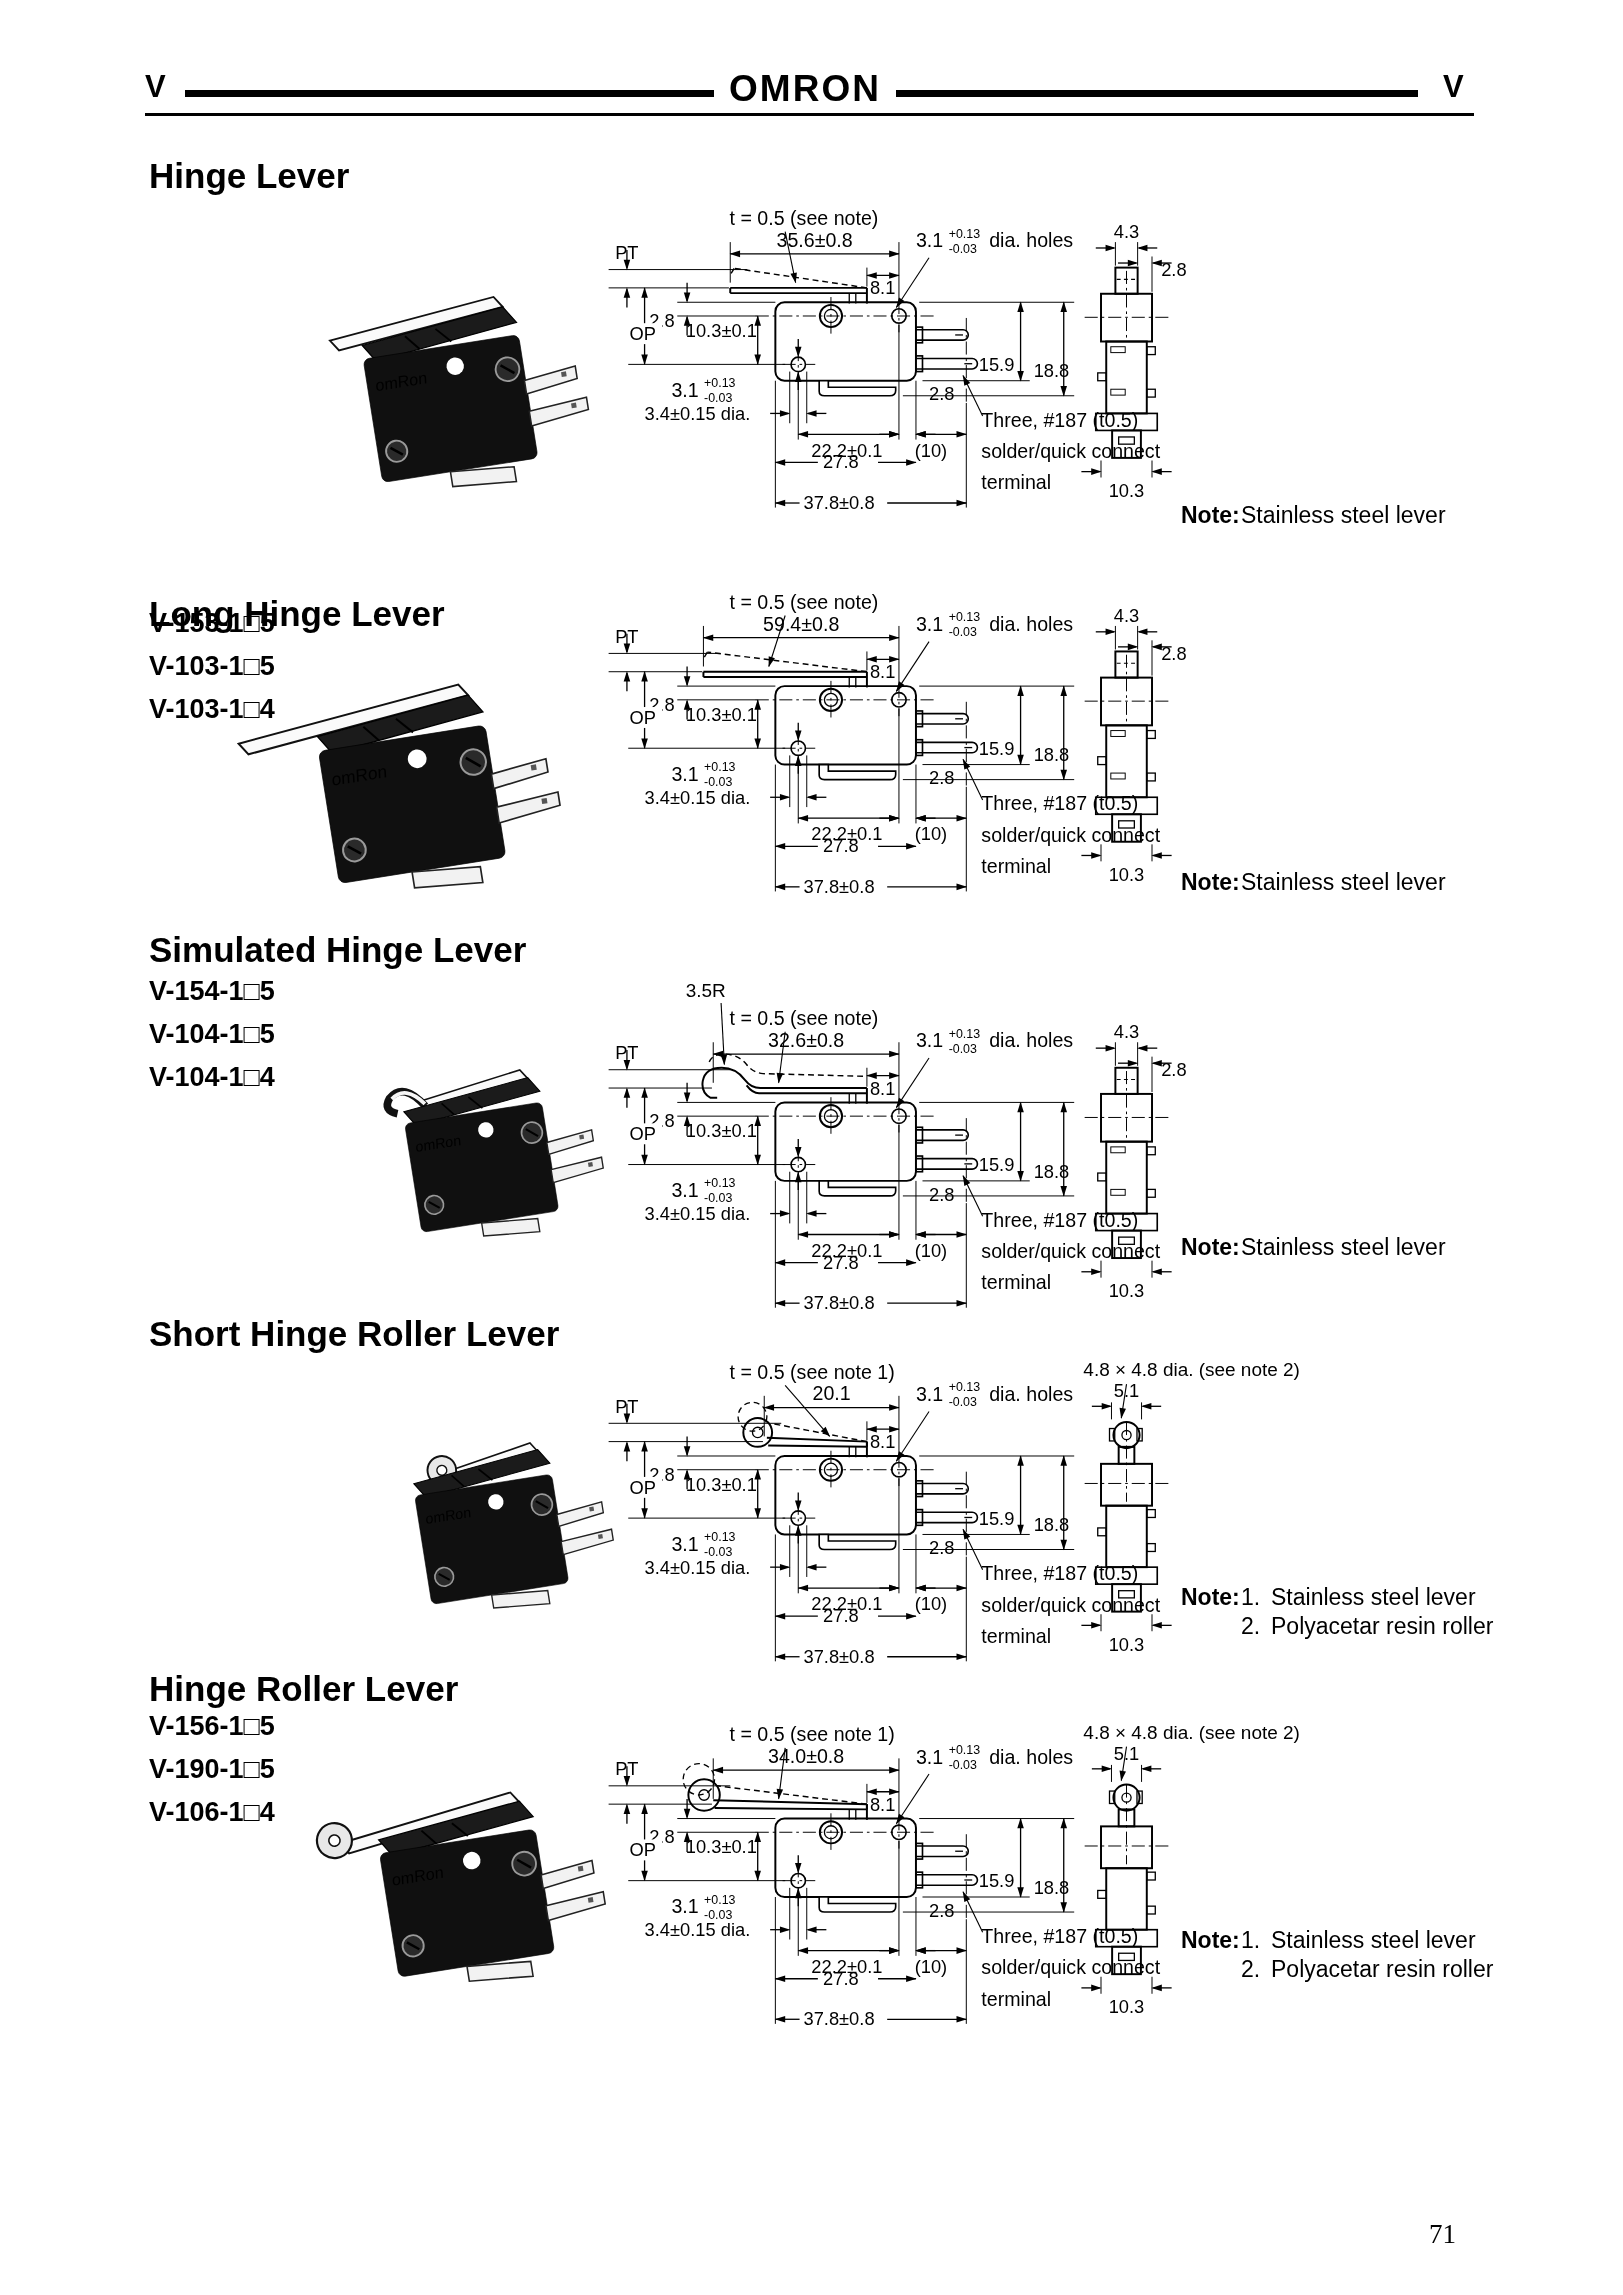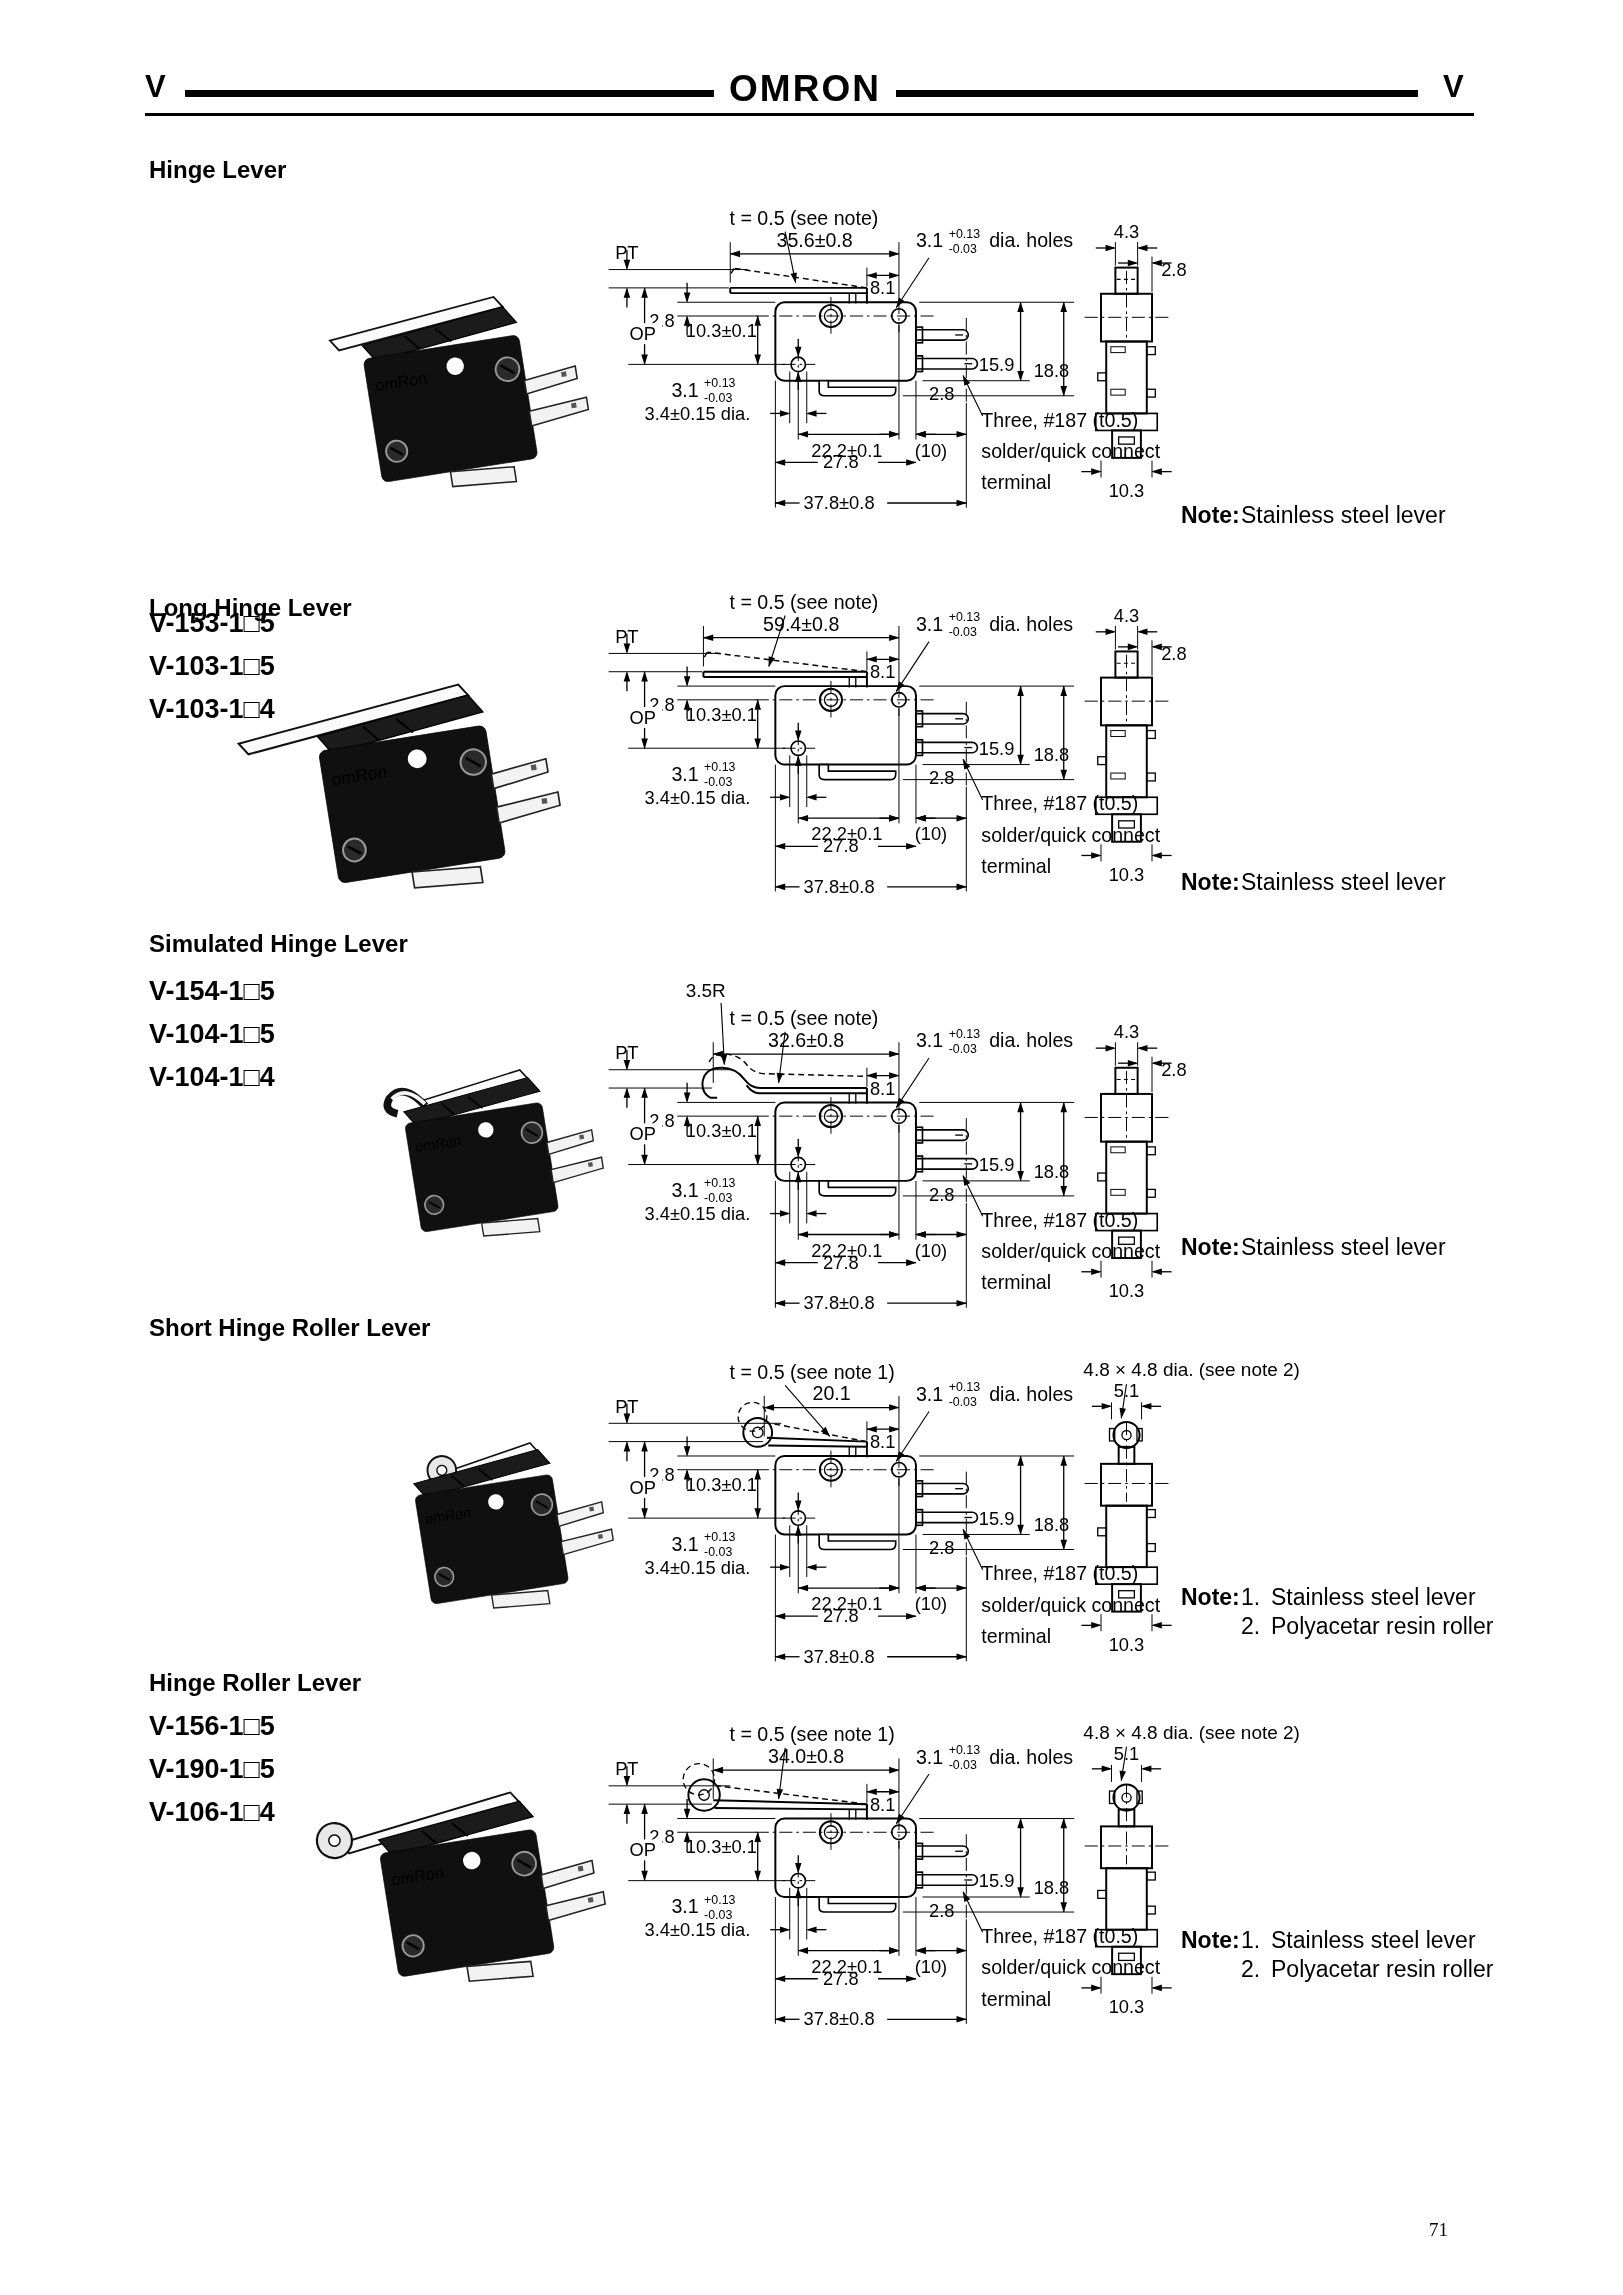--- a/index.html
+++ b/index.html
@@ -3,26 +3,26 @@
 <meta charset="utf-8">
 <style>
   html,body{margin:0;padding:0;background:#888;}
   #page{position:relative;width:1623px;height:2295px;background:#ffffff;
         font-family:"Liberation Sans",sans-serif;color:#000;overflow:hidden;}
   .hdr-v{position:absolute;top:69px;font-size:31px;font-weight:bold;}
   .hdr-line{position:absolute;top:90px;height:6.5px;background:#000;}
   .hdr-logo{position:absolute;top:68px;left:718px;width:174px;text-align:center;
             font-size:37px;font-weight:bold;letter-spacing:2px;}
   .hdr-rule{position:absolute;left:145px;top:113px;width:1329px;height:3.3px;background:#000;}
-  .sec-title{position:absolute;left:149px;margin:0;font-size:24px;font-weight:bold;}
+  .sec-title{position:absolute;left:149px;margin:0;font-size:35px;font-weight:bold;}
   .models{position:absolute;left:149px;font-size:27px;font-weight:bold;line-height:43px;white-space:pre;}
   .note{position:absolute;display:flex;font-size:23px;white-space:nowrap;}
   .note .nl{font-weight:bold;display:inline-block;width:60px;}
   .note .nn{display:inline-block;width:30px;}
-  .pagenum{position:absolute;left:1429px;top:2219px;font-size:19px;font-family:"Liberation Serif",serif;}
+  .pagenum{position:absolute;left:1429px;top:2219px;font-size:27px;font-family:"Liberation Serif",serif;}
   svg{position:absolute;overflow:visible;}
   svg text{font-family:"Liberation Sans",sans-serif;fill:#000;}
 </style>
 </head>
 <body>
 
 <div id="page">
 
   <div class="hdr-v" style="left:145px">V</div>
   <div class="hdr-line" style="left:185px;width:529px"></div>

